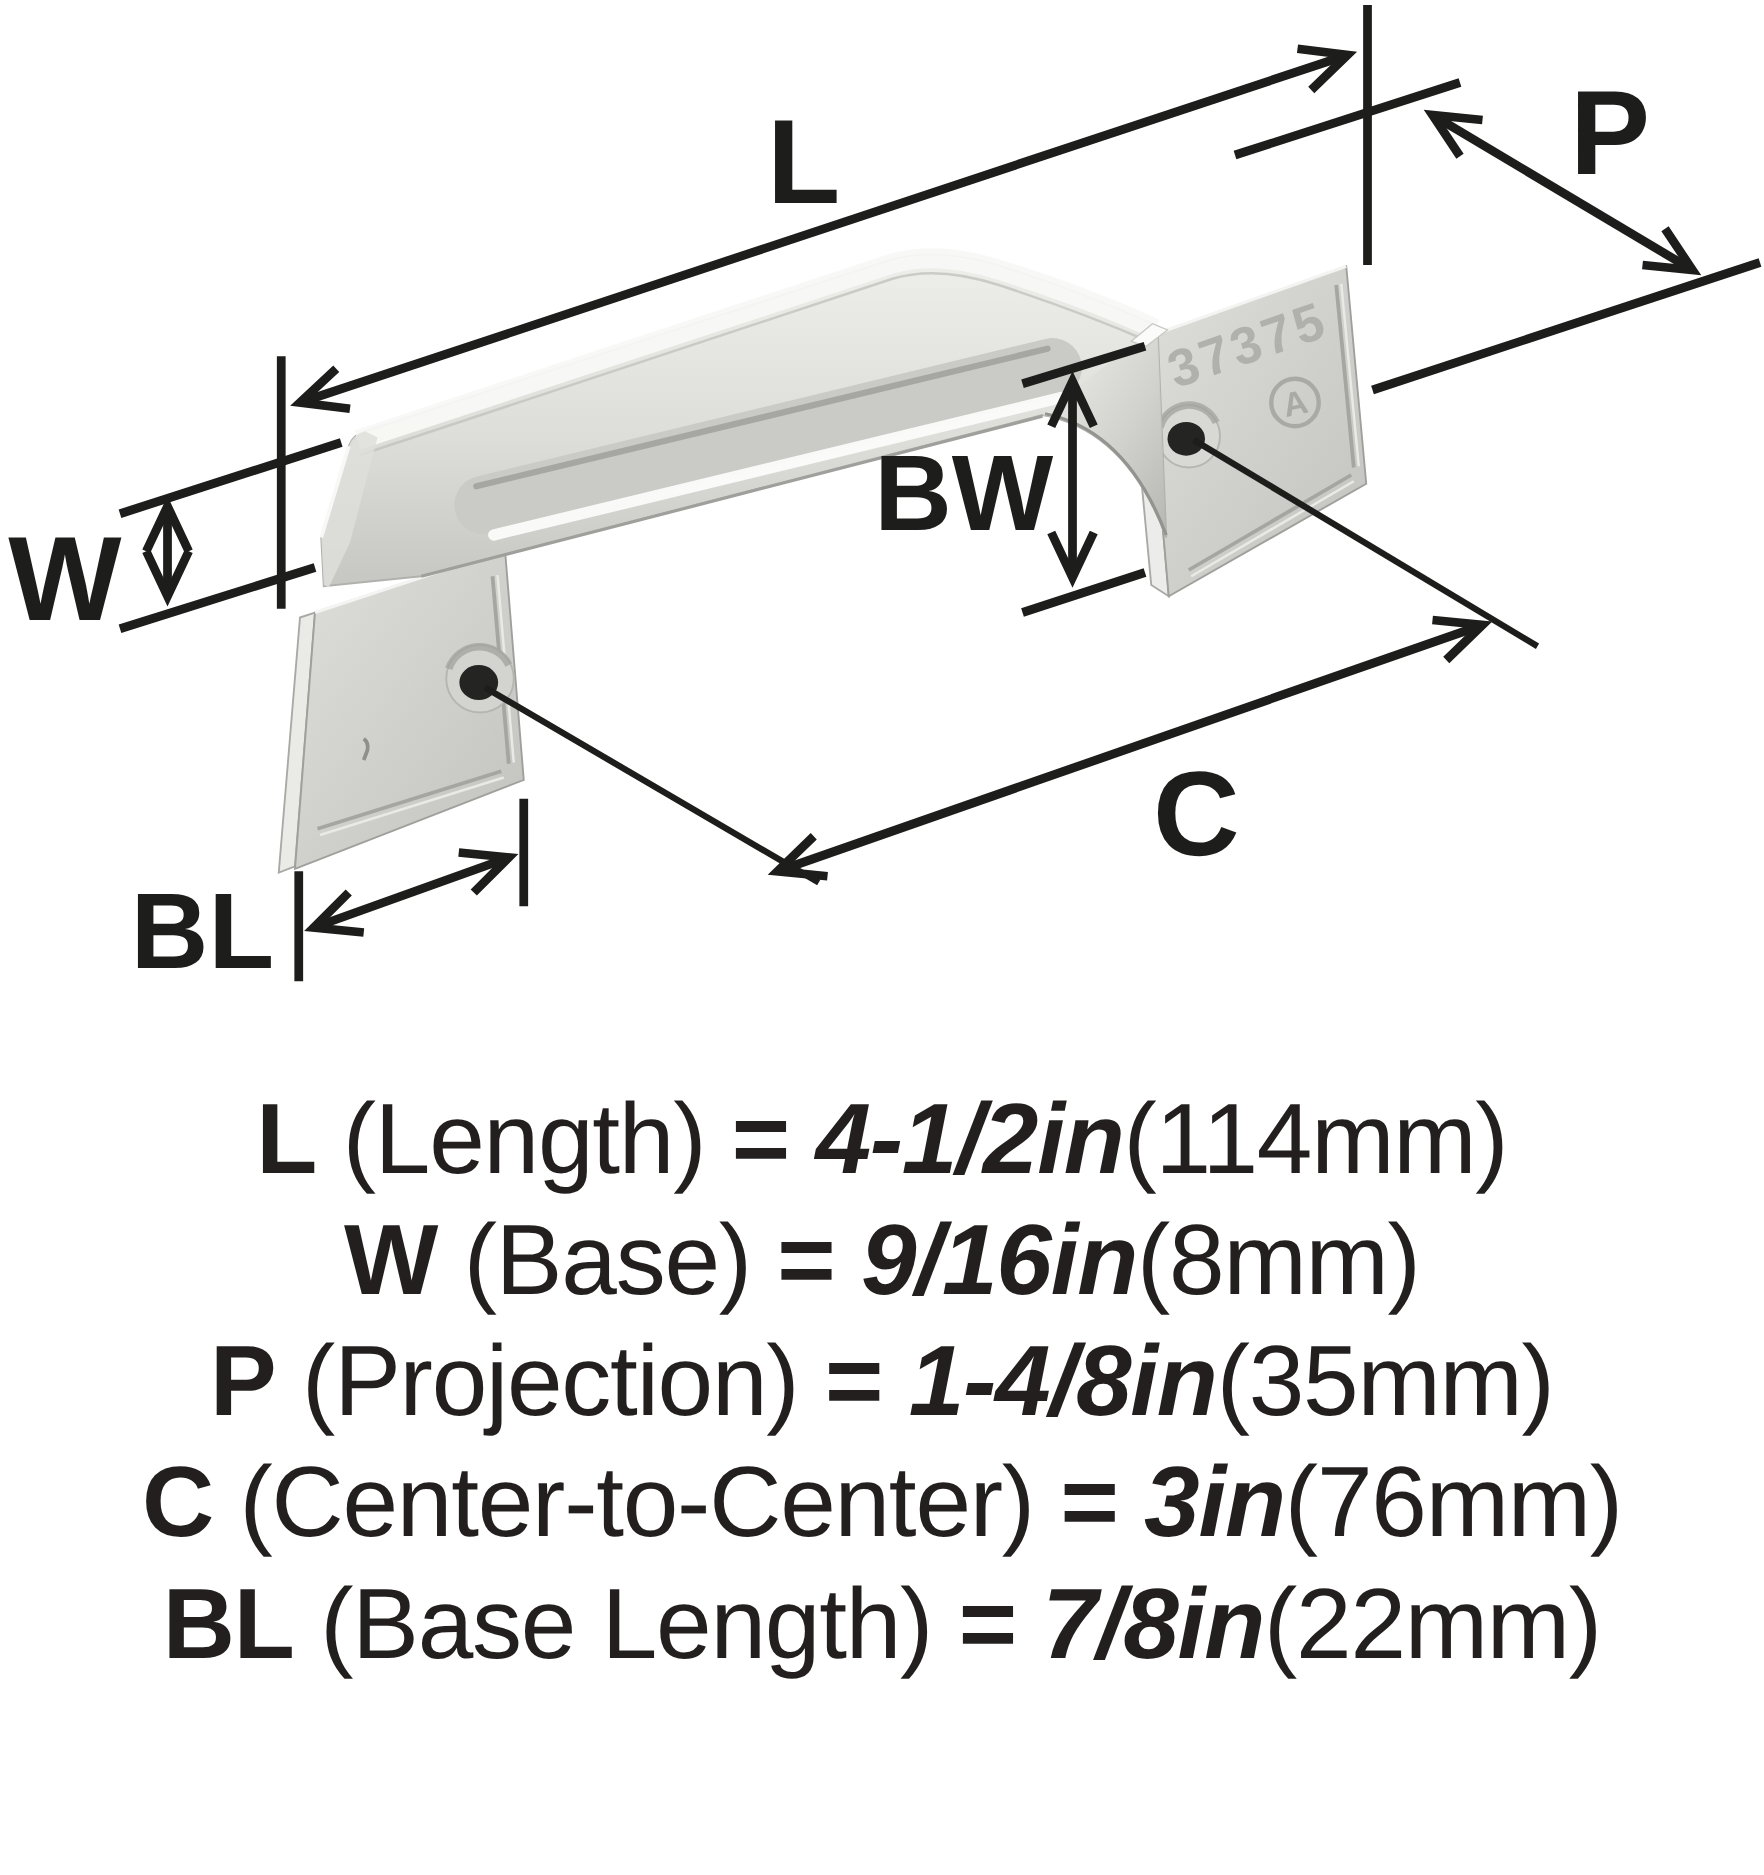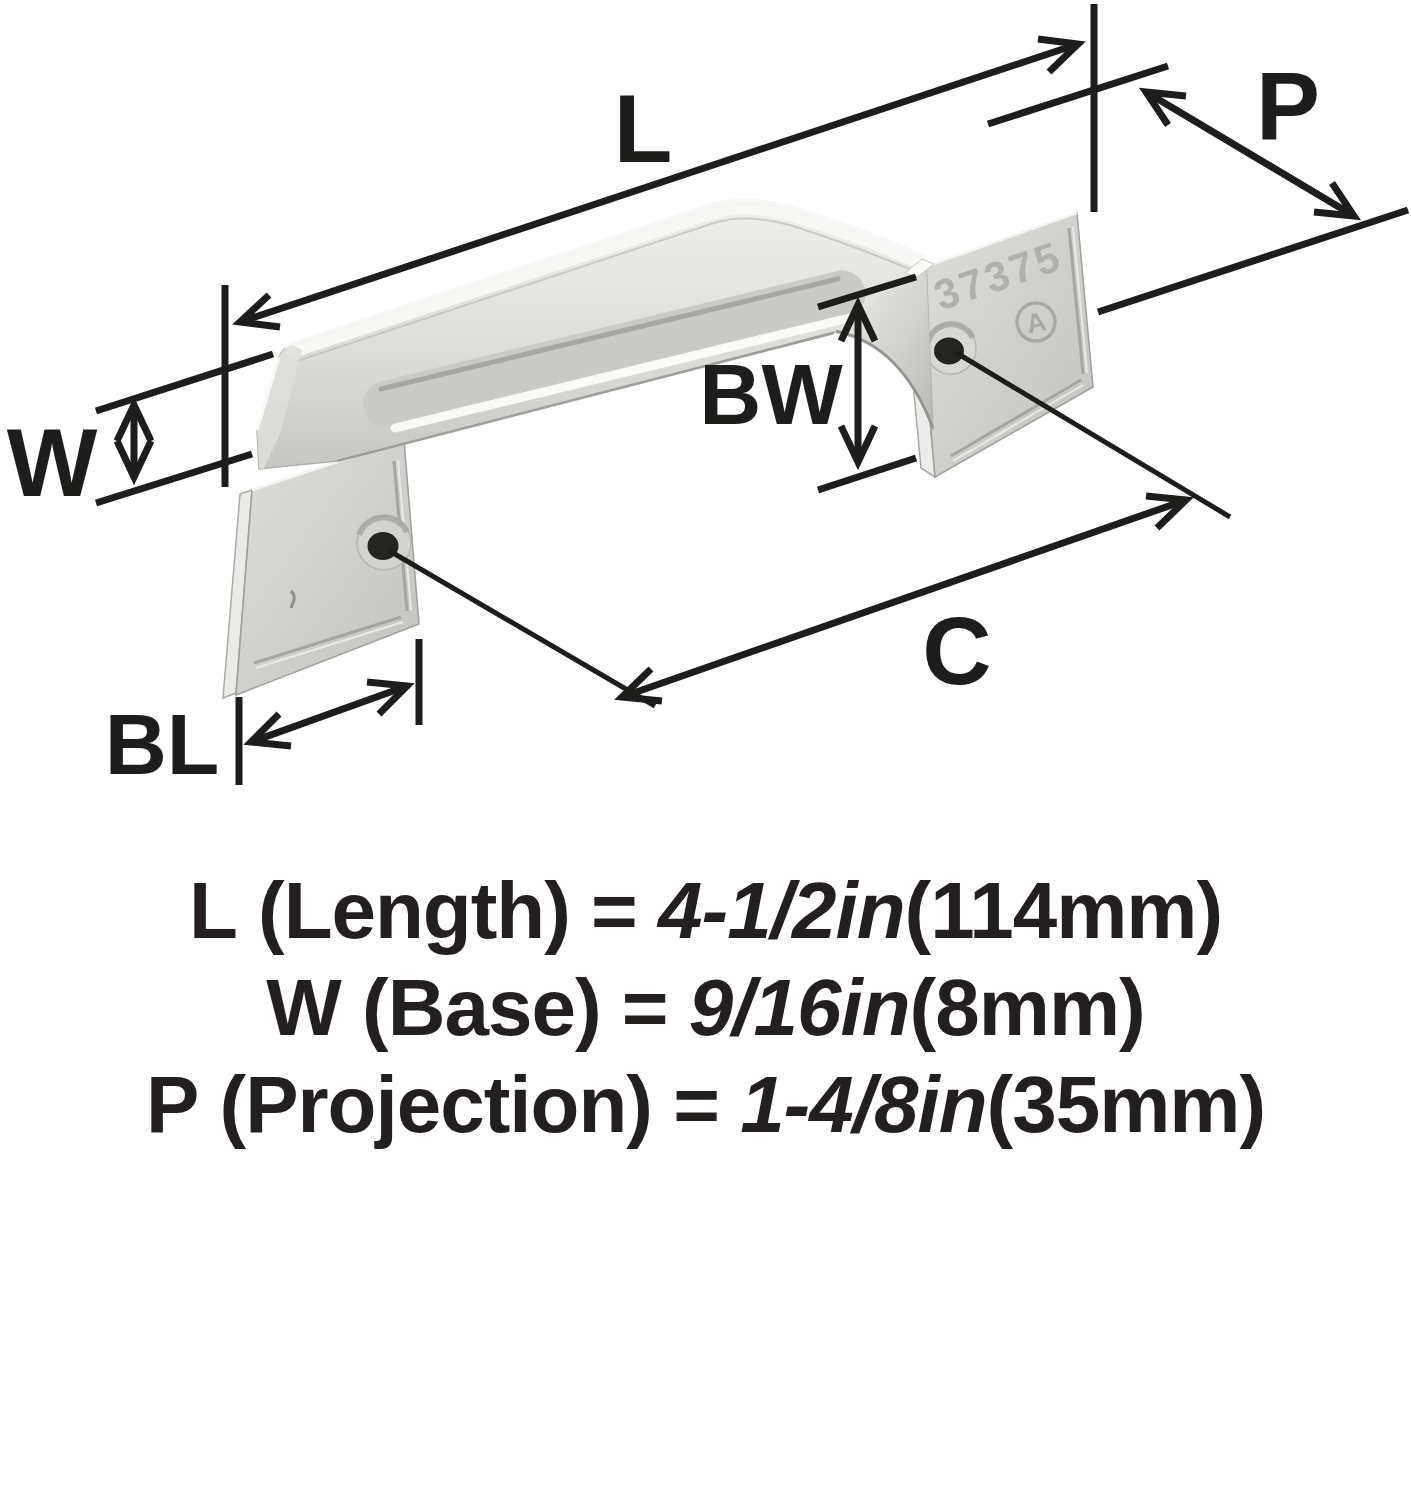--- a/index.html
+++ b/index.html
@@ -4,21 +4,21 @@
 <style>
   html,body{margin:0;padding:0;background:#ffffff;}
   body{width:1411px;height:1500px;overflow:hidden;font-family:"Liberation Sans",sans-serif;}
   .stage{position:relative;width:1411px;height:1500px;background:#fff;}
   svg{display:block;}
   svg text{font-family:"Liberation Sans",sans-serif;}
   .dim-label{font-weight:bold;fill:#1d1d1b;}
   .specs{margin-top:34px;text-align:center;color:#221f1e;font-size:80px;line-height:97px;letter-spacing:-1px;white-space:nowrap;}
   .specs .k{font-weight:700;}
   .specs .v{font-weight:700;font-style:italic;}
-  .specs .n{font-weight:700;}
+  .specs .n{font-weight:400;}
 </style>
 </head>
 <body>
 
 <div class="stage">
 
   <svg width="1411" height="828" viewBox="0 0 1411 828">
     <defs>
       <linearGradient id="barFace" x1="0" y1="0" x2="0" y2="1">
         <stop offset="0" stop-color="#eeeeeb"></stop>
@@ -137,15 +137,17 @@
     <text x="1288" y="139" text-anchor="middle" font-size="96" class="dim-label">P</text>
     <text x="957" y="684" text-anchor="middle" font-size="96" class="dim-label">C</text>
     <text x="162" y="774" text-anchor="middle" font-size="86" class="dim-label">BL</text>
     <text x="771" y="424" text-anchor="middle" font-size="86" class="dim-label">BW</text>
   </svg>
 
   <div class="specs">
     <div><span class="k">L</span> <span class="n">(Length)</span> <span class="k">=</span> <span class="v">4-1/2in</span><span class="n">(114mm)</span></div>
     <div><span class="k">W</span> <span class="n">(Base)</span> <span class="k">=</span> <span class="v">9/16in</span><span class="n">(8mm)</span></div>
     <div><span class="k">P</span> <span class="n">(Projection)</span> <span class="k">=</span> <span class="v">1-4/8in</span><span class="n">(35mm)</span></div>
+    <div><span class="k">C</span> <span class="n">(Center-to-Center)</span> <span class="k">=</span> <span class="v">3in</span><span class="n">(76mm)</span></div>
+    <div><span class="k">BL</span> <span class="n">(Base Length)</span> <span class="k">=</span> <span class="v">7/8in</span><span class="n">(22mm)</span></div>
   </div>
 
 </div>
 
 </body></html>

